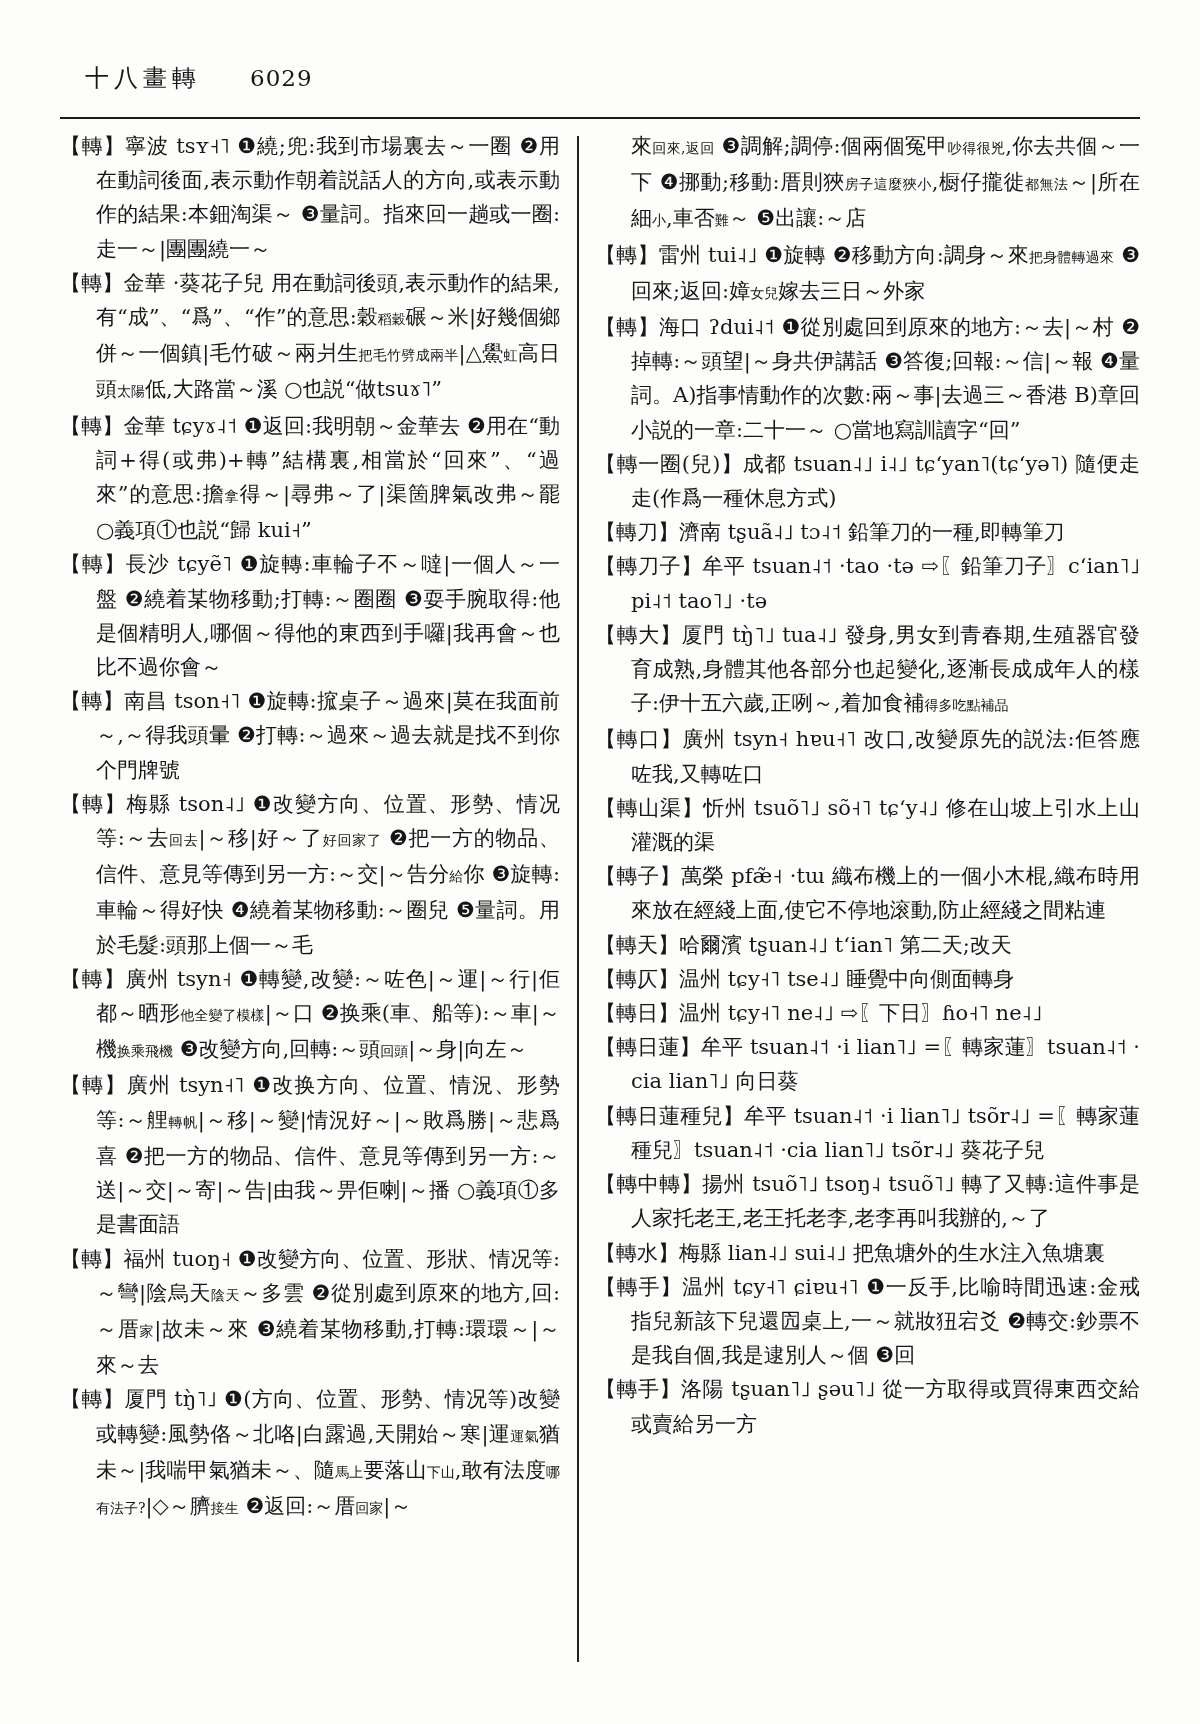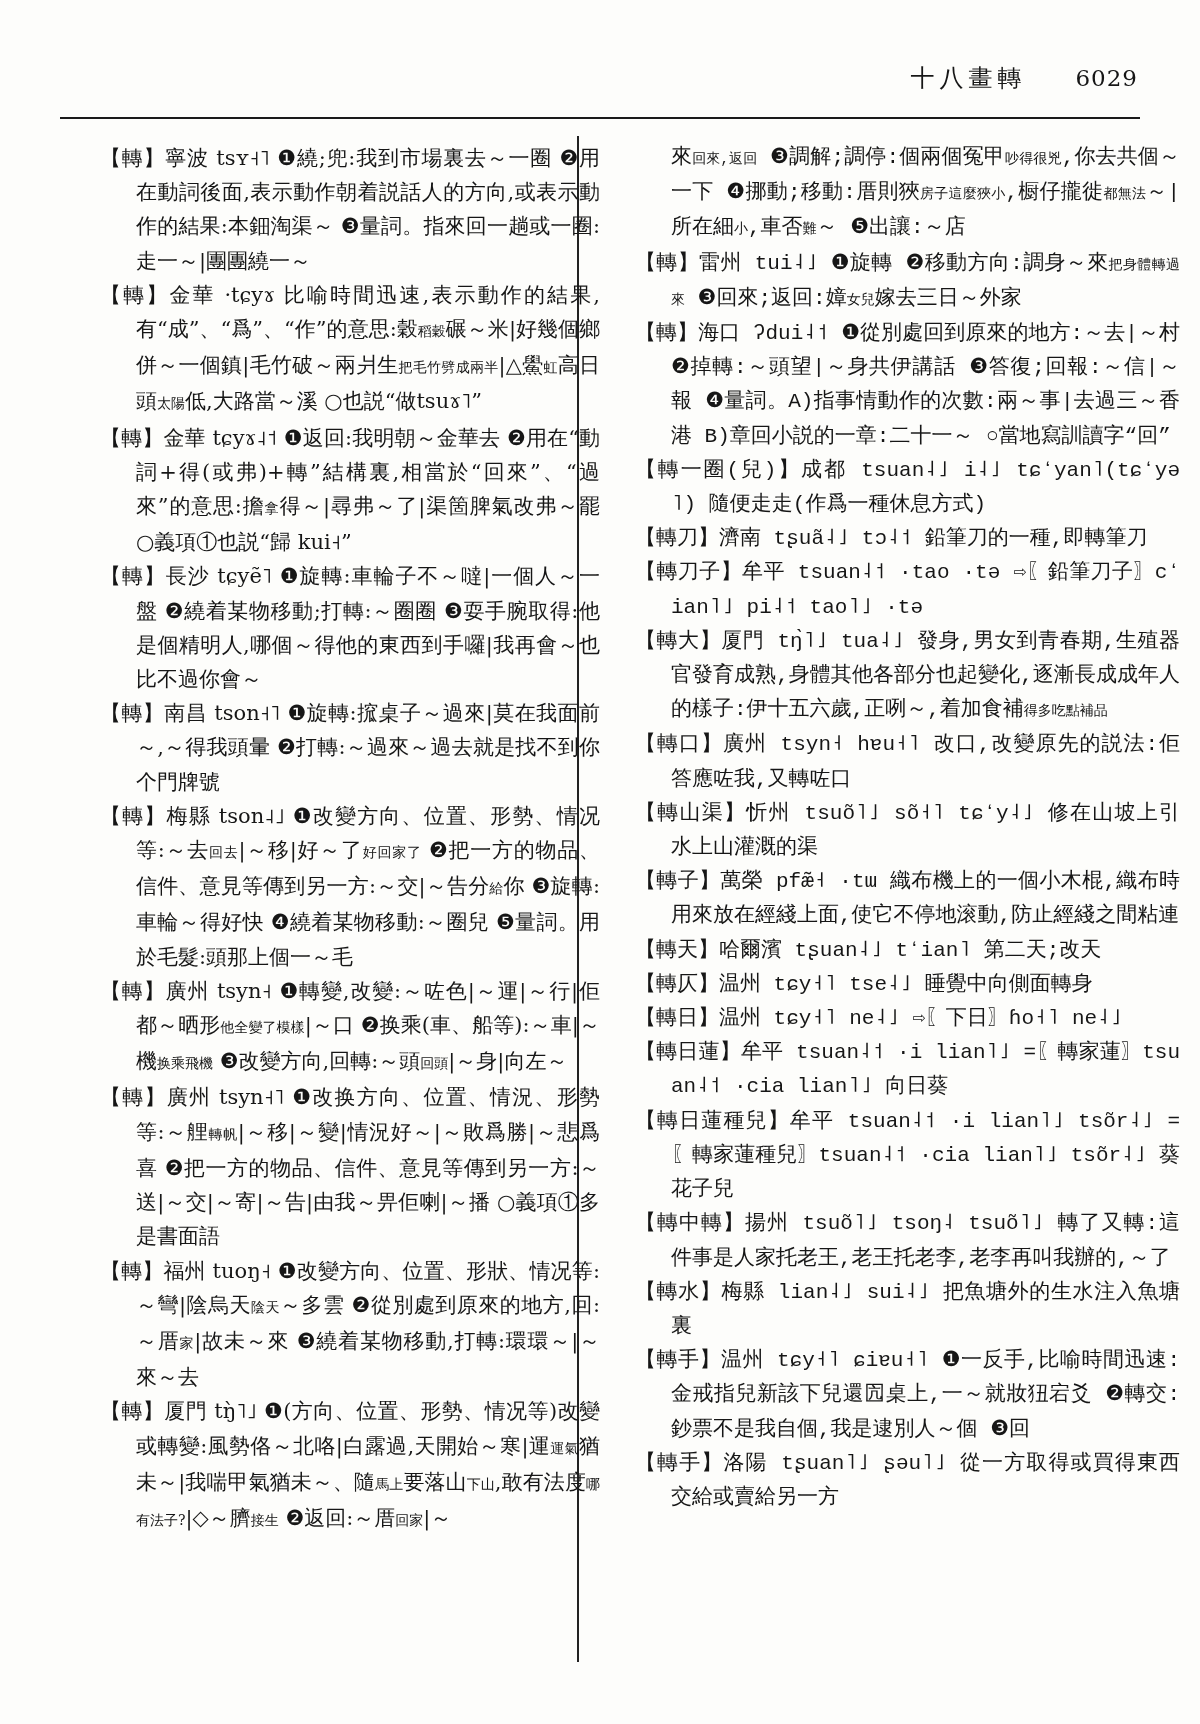--- a/index.html
+++ b/index.html
@@ -3,38 +3,38 @@
 <meta charset="utf-8">
 <style>
   html,body{margin:0;padding:0;background:#ffffff;}
   .page{
     position:relative;width:1200px;height:1724px;background:#fdfdfb;
     overflow:hidden;color:#161616;
     font-family:"DejaVu Serif","Liberation Serif",serif;
   }
   .hdr{
     position:absolute;top:62px;left:85px;right:62px;
-    display:flex;justify-content:flex-end;align-items:baseline;
+    display:flex;justify-content:flex-start;align-items:baseline;
     font-size:24px;
   }
   .hdr .sec{letter-spacing:5px;}
   .hdr .rt{display:flex;gap:26px;align-items:baseline;}
   .hdr .rt .num{font-size:23px;letter-spacing:1px;margin-left:28px;}
   .hrule{
     position:absolute;top:117px;left:60px;width:1080px;height:0;
     border-top:2.5px solid #1a1a1a;
   }
   .vrule{
     position:absolute;top:136px;left:577px;width:2px;height:1526px;
     background:#222;
   }
-  .cols{position:absolute;top:141px;left:60px;width:1080px;display:flex;margin-left:40px;}
+  .cols{position:absolute;top:129px;left:60px;width:1080px;display:flex;}
   .col{flex:0 0 auto;}
   .col.left{width:500px;margin-right:35px;}
-  .col.right{width:545px;font-family:Liberation Mono, monospace;}
+  .col.right{width:545px;}
   .entry{
     margin:0;font-size:21px;line-height:34.2px;
     text-align:justify;text-align-last:left;
     padding-left:36px;text-indent:-36px;
     word-break:break-all;
   }
   .entry.cont{text-indent:0;}
   .entry .sm{font-size:14px;}
 </style>
 </head>
@@ -46,21 +46,21 @@
     <span class="rt">
       <span>轉</span>
       <span class="num">6029</span>
     </span>
   </div>
   <div class="hrule"></div>
   <div class="vrule"></div>
   <div class="cols">
     <div class="col left">
         <p class="entry"><span>【轉】寧波 tsʏ˧˥ ❶繞;兜:我到市場裏去～一圈 ❷用在動詞後面,表示動作朝着説話人的方向,或表示動作的結果:本鈿淘渠～ ❸量詞。指來回一趟或一圈:走一～|團團繞一～</span></p>
-        <p class="entry"><span>【轉】金華 ·tɕyɤ 比喻時間迅速,表示動作的結果,有“成”、“爲”、“作”的意思:穀</span><span class="sm">稻穀</span><span>碾～米|好幾個鄉併～一個鎮|毛竹破～兩爿生</span><span class="sm">把毛竹劈成兩半</span><span>|△鱟</span><span class="sm">虹</span><span>高日頭</span><span class="sm">太陽</span><span>低,大路當～溪 ○也説“做tsuɤ˥”</span></p>
+        <p class="entry"><span>【轉】金華 ·葵花子兒 用在動詞後頭,表示動作的結果,有“成”、“爲”、“作”的意思:穀</span><span class="sm">稻穀</span><span>碾～米|好幾個鄉併～一個鎮|毛竹破～兩爿生</span><span class="sm">把毛竹劈成兩半</span><span>|△鱟</span><span class="sm">虹</span><span>高日頭</span><span class="sm">太陽</span><span>低,大路當～溪 ○也説“做tsuɤ˥”</span></p>
         <p class="entry"><span>【轉】金華 tɕyɤ˨˦ ❶返回:我明朝～金華去 ❷用在“動詞+得(或弗)+轉”結構裏,相當於“回來”、“過來”的意思:擔</span><span class="sm">拿</span><span>得～|尋弗～了|渠箇脾氣改弗～罷 ○義項①也説“歸 kui˧”</span></p>
         <p class="entry"><span>【轉】長沙 tɕyẽ˥ ❶旋轉:車輪子不～噠|一個人～一盤 ❷繞着某物移動;打轉:～圈圈 ❸耍手腕取得:他是個精明人,哪個～得他的東西到手囉|我再會～也比不過你會～</span></p>
         <p class="entry"><span>【轉】南昌 tson˧˥ ❶旋轉:搲桌子～過來|莫在我面前～,～得我頭暈 ❷打轉:～過來～過去就是找不到你个門牌號</span></p>
         <p class="entry"><span>【轉】梅縣 tson˨˩ ❶改變方向、位置、形勢、情况等:～去</span><span class="sm">回去</span><span>|～移|好～了</span><span class="sm">好回家了</span><span> ❷把一方的物品、信件、意見等傳到另一方:～交|～告分</span><span class="sm">給</span><span>你 ❸旋轉:車輪～得好快 ❹繞着某物移動:～圈兒 ❺量詞。用於毛髮:頭那上個一～毛</span></p>
         <p class="entry"><span>【轉】廣州 tsyn˧ ❶轉變,改變:～咗色|～運|～行|佢都～晒形</span><span class="sm">他全變了模樣</span><span>|～口 ❷换乘(車、船等):～車|～機</span><span class="sm">换乘飛機</span><span> ❸改變方向,回轉:～頭</span><span class="sm">回頭</span><span>|～身|向左～</span></p>
         <p class="entry"><span>【轉】廣州 tsyn˧˥ ❶改换方向、位置、情況、形勢等:～艃</span><span class="sm">轉帆</span><span>|～移|～變|情況好～|～敗爲勝|～悲爲喜 ❷把一方的物品、信件、意見等傳到另一方:～送|～交|～寄|～告|由我～畀佢喇|～播 ○義項①多是書面語</span></p>
         <p class="entry"><span>【轉】福州 tuoŋ˧ ❶改變方向、位置、形狀、情况等:～彎|陰烏天</span><span class="sm">陰天</span><span>～多雲 ❷從別處到原來的地方,回:～厝</span><span class="sm">家</span><span>|故未～來 ❸繞着某物移動,打轉:環環～|～來～去</span></p>
         <p class="entry"><span>【轉】厦門 tŋ̀˥˩ ❶(方向、位置、形勢、情况等)改變或轉變:風勢佫～北咯|白露過,天開始～寒|運</span><span class="sm">運氣</span><span>猶未～|我喘甲氣猶未～、隨</span><span class="sm">馬上</span><span>要落山</span><span class="sm">下山</span><span>,敢有法度</span><span class="sm">哪有法子?</span><span>|◇～臍</span><span class="sm">接生</span><span> ❷返回:～厝</span><span class="sm">回家</span><span>|～</span></p>
       </div>
     <div class="col right">

